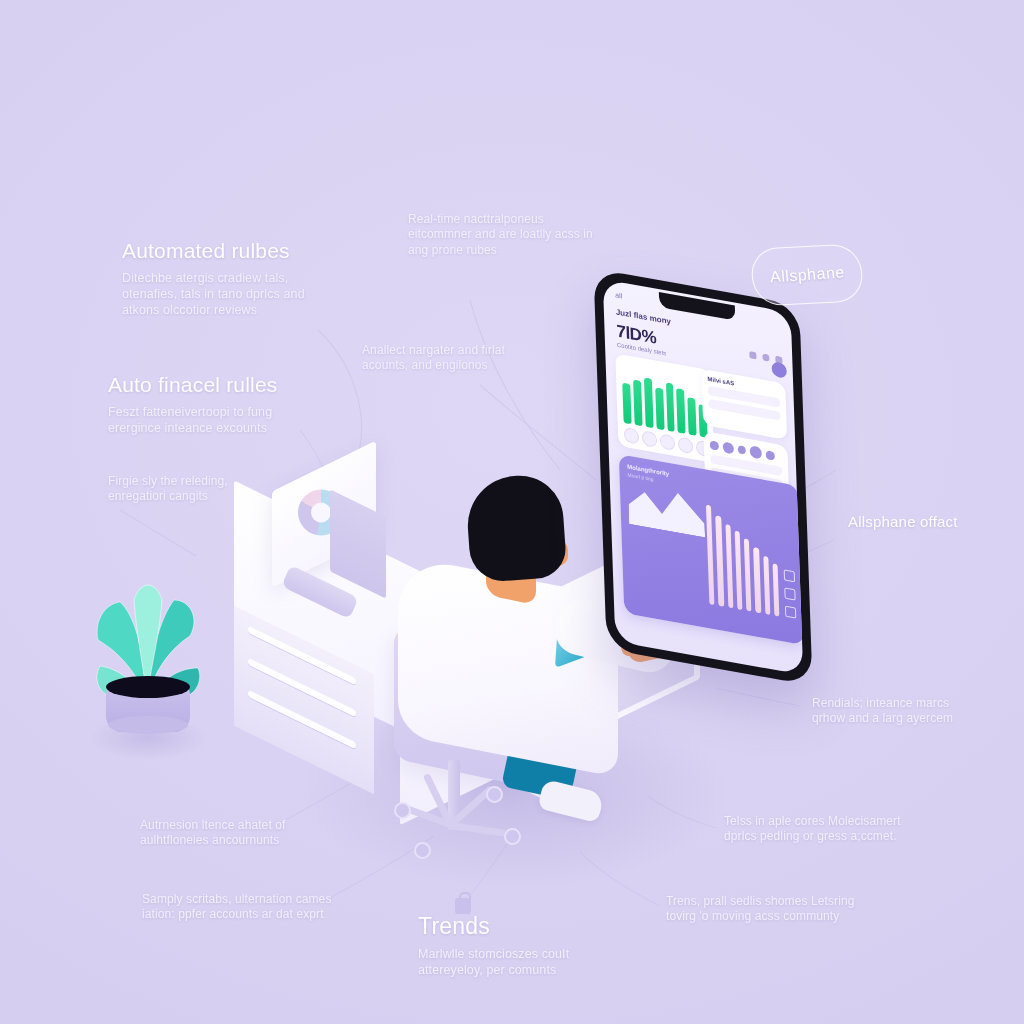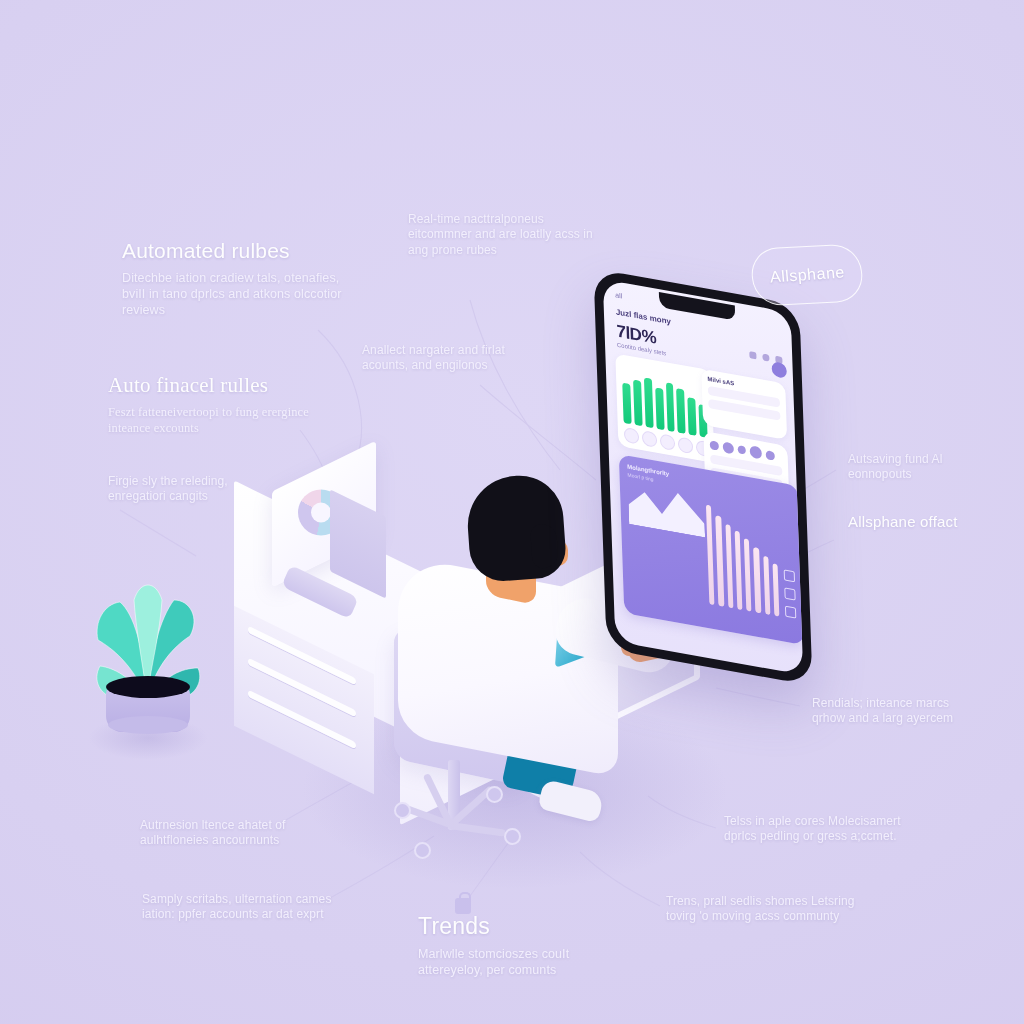--- a/index.html
+++ b/index.html
@@ -604,43 +604,40 @@
       </div>
     </div>
   </div>
 
   <div class="pill">
     <span>Allsphane</span>
   </div>
 
   <div class="ann" style="left:122px; top:238px; width:220px;">
     <span class="ann-title">Automated rulbes</span>
-    <span class="ann-body">Ditechbe iation cradiew tals, otenafies, bviII in tano dprlcs and atkons olccotior reviews</span>
+    <span class="ann-body">Ditechbe atergis cradiew tals, otenafies, tals in tano dprlcs and atkons olccotior reviews</span>
   </div>
 
   <div class="ann small" style="left:408px; top:212px; width:190px;">
     <span class="ann-body">Real-time nacttralponeus eitcommner and are loatlly acss in ang prone rubes</span>
   </div>
 
   <div class="ann small" style="left:362px; top:343px; width:180px;">
     <span class="ann-body">Anallect nargater and firlat acounts, and engilonos</span>
   </div>
 
-  <div class="ann" style="left:108px; top:372px; width:215px;font-family:Liberation Serif, serif;">
+  <div class="ann" style="left:108px; top:372px; width:215px;">
     <span class="ann-title">Auto finacel rulles</span>
     <span class="ann-body">Feszt fatteneivertoopi to fung erergince inteance excounts</span>
   </div>
 
   <div class="ann small" style="left:108px; top:474px; width:170px;">
     <span class="ann-body">Firgie sly the releding, enregatiori cangits</span>
   </div>
 
-  <div class="ann small" style="left:848px; top:452px; width:155px;">
-    <span class="ann-body">Autsaving fund Al eonnopouts</span>
-  </div>
 
   <div class="ann" style="left:848px; top:512px; width:160px;">
     <span class="ann-title" style="font-size:15px">Allsphane offact</span>
   </div>
 
   <div class="ann small" style="left:812px; top:696px; width:160px;">
     <span class="ann-body">Rendials; inteance marcs qrhow  and a larg ayercem</span>
   </div>
 
   <div class="ann small" style="left:724px; top:814px; width:200px;">

